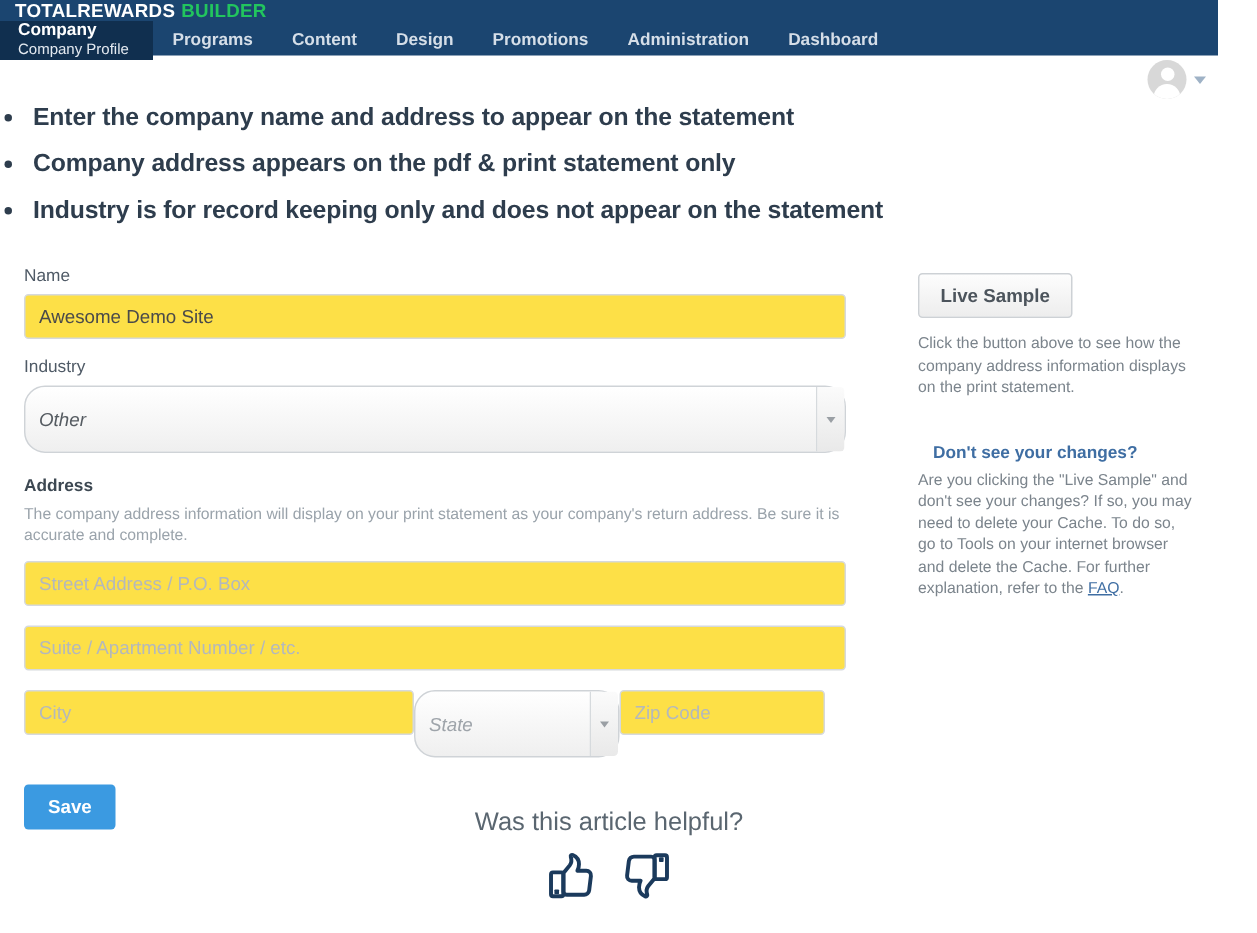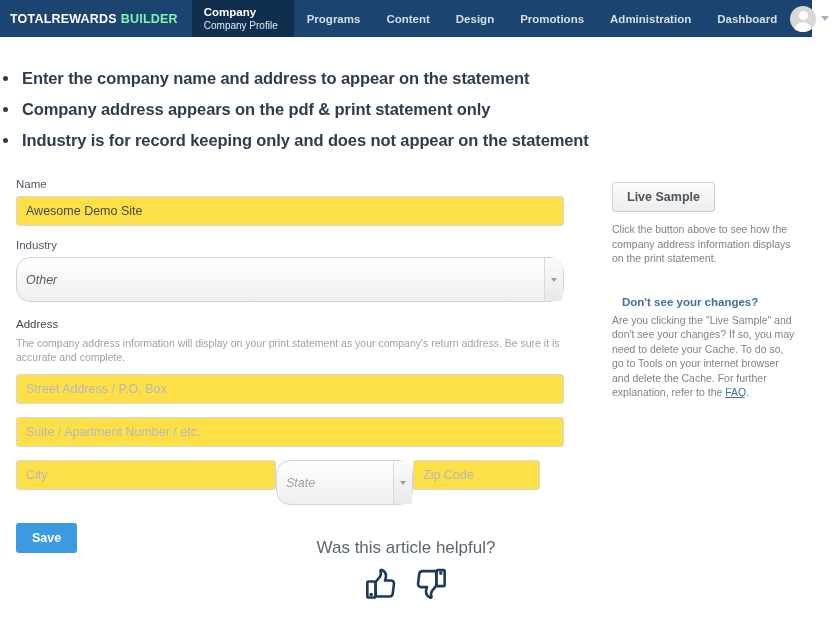--- a/index.html
+++ b/index.html
@@ -18,32 +18,33 @@
   }
 
   
   .navbar {
     width: 812px;
     height: 37px;
     background: #1b4570;
     display: flex;
     align-items: stretch;
     position: relative;
+    flex-direction: column;
   }
   .brand {
     display: flex;
     align-items: center;
     padding: 0 14px 0 10px;
     font-size: 12.5px;
     font-weight: bold;
     letter-spacing: 0.2px;
     white-space: nowrap;
   }
   .brand-main { color: #ffffff; }
-  .brand-sub  { color: #86efac; margin-left: 4px; font-weight: bold; }
+  .brand-sub  { color: #22c55e; margin-left: 4px; font-weight: bold; }
 
   .nav-items {
     display: flex;
     align-items: stretch;
   }
   .nav-item {
     display: flex;
     align-items: center;
     justify-content: center;
     padding: 0 13px;
@@ -155,21 +156,21 @@
   }
 
   
   .field-label {
     font-size: 11.5px;
     color: #4f5a66;
     margin-bottom: 6px;
     display: block;
   }
   .field-label.bold {
-    font-weight: normal;
+    font-weight: bold;
     color: #3d4852;
   }
   .help-text {
     font-size: 10.5px;
     color: #9aa3ab;
     line-height: 14px;
     margin: 4px 0 10px 0;
     max-width: 552px;
   }
   .txt-input {
@@ -226,21 +227,21 @@
     border-right: 3.5px solid transparent;
     border-top: 4.5px solid #9a9fa4;
   }
 
   .row {
     display: flex;
     gap: 0;
     margin-bottom: 18px;
   }
   .row .city { width: 260px; margin-bottom: 0; }
-  .row .zipc { width: 127px; margin-bottom: 0; }
+  .row .zipc { width: 137px; margin-bottom: 0; }
   .row .state-wrap {
     width: 137px;
     margin-bottom: 0;
   }
   .row .state-wrap .sel-text { color: #9ea4aa; }
 
   .save-btn {
     background: #3b9ae1;
     color: #ffffff;
     border: none;

